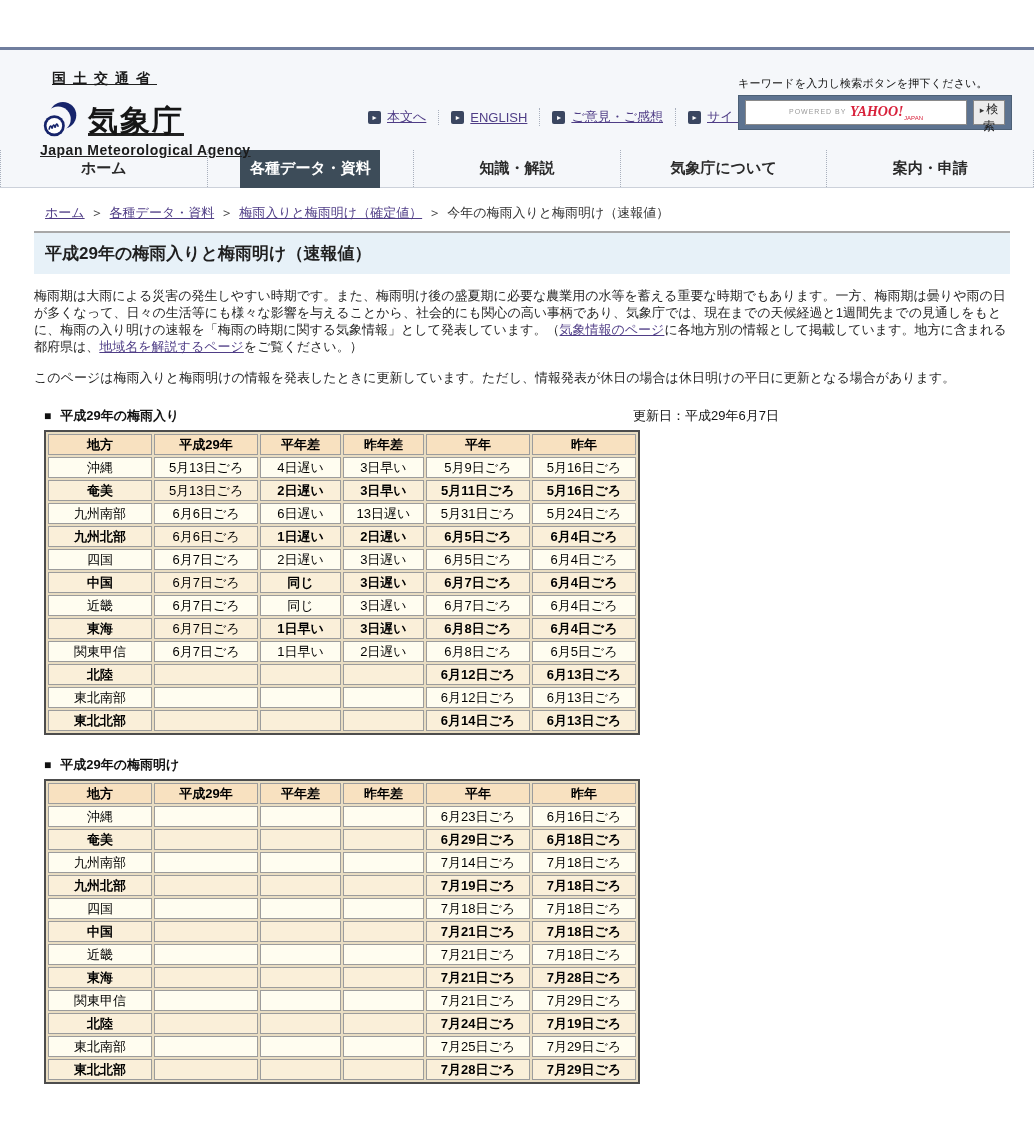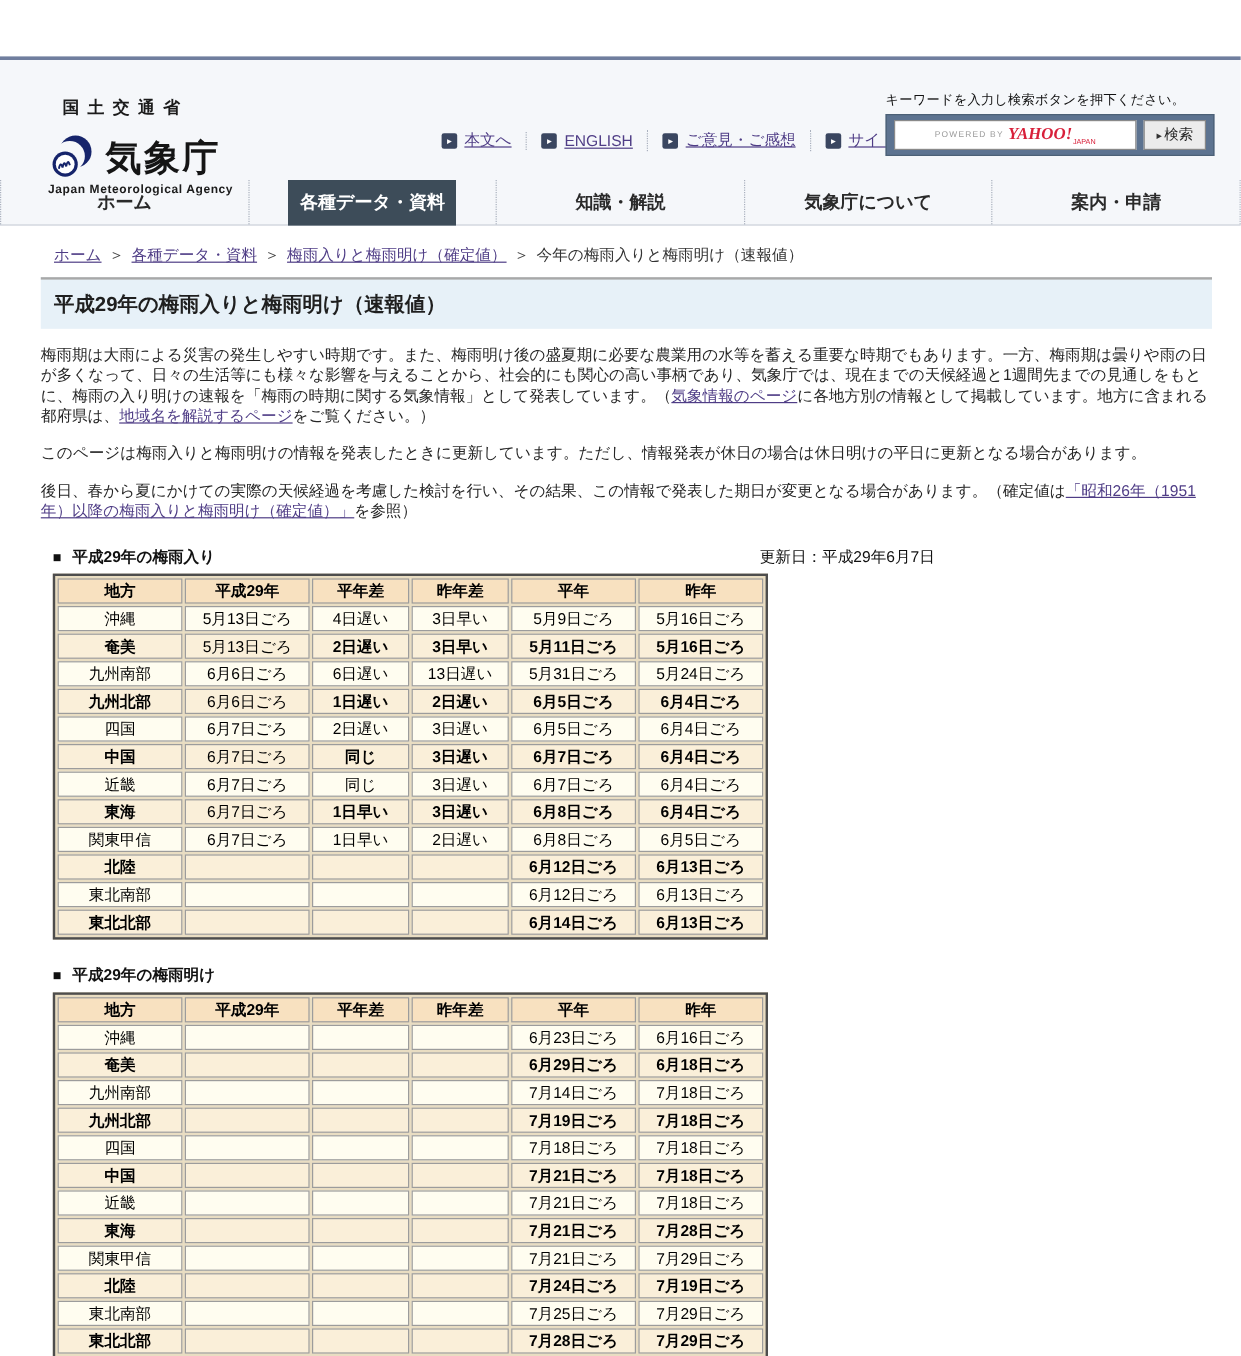--- a/index.html
+++ b/index.html
@@ -10,44 +10,44 @@
     font-size:13px;
   }
   a { color:#4f3d86; text-decoration:underline; cursor:pointer; }
 
   
   .top-space { height:47px; background:#fff; }
   .top-rule  { height:3px; background:#707e9e; }
 
   
   .site-header { position:relative; height:100px; background:#f5f7fa; }
-  .logo-block { position:absolute; left:40px; top:31px; }
+  .logo-block { position:absolute; left:40px; top:20px;text-decoration:underline; }
   .ministry { font-size:14px; font-weight:bold; letter-spacing:7px; color:#1b1b1b; margin-left:12px; }
   .logo-row { display:flex; align-items:flex-end; margin-top:12px; }
   .logo-mark { width:42px; height:42px; }
   .agency { font-size:30px; font-weight:bold; color:#151515; letter-spacing:2px; margin-left:6px; }
-  .agency-en { font-size:10px; font-weight:bold; color:#1b1b1b; letter-spacing:.5px; margin-top:0px; }
+  .agency-en { font-size:14px; font-weight:bold; color:#1b1b1b; letter-spacing:.5px; margin-top:0px; }
 
   .util-links { position:absolute; left:356px; top:58px; display:flex; align-items:center; }
   .util-item { display:flex; align-items:center; padding:0 12px; border-left:1px dotted #a9b0bd; }
   .util-item:first-child { border-left:none; }
   .sq-icon { display:inline-block; width:13px; height:13px; background:#3a4660; color:#fff;
              font-size:8px; line-height:13px; text-align:center; border-radius:2px; margin-right:6px; }
   .util-item a { font-size:13px; }
 
   .search-area { position:absolute; right:22px; top:26px; width:274px; }
   .search-caption { font-size:11px; color:#111; margin-bottom:4px; letter-spacing:.2px; }
   .search-frame { background:#5d7390; border:1px solid #4c6076; padding:5px 6px; display:flex; align-items:center; height:35px; }
   .search-input-wrap { position:relative; flex:1; height:25px; }
   .search-input { width:100%; height:25px; border:1px solid #8a8a8a; background:#fff; font-size:12px; padding:0 4px; }
   .yahoo-wm { position:absolute; left:0; right:0; top:4px; text-align:center; pointer-events:none; white-space:nowrap; }
   .wm-pb { font-size:7px; color:#9a9a9a; letter-spacing:1px; vertical-align:2px; }
   .wm-yh { font-size:14px; font-weight:bold; font-style:italic; color:#d8203a; font-family:"Liberation Serif","DejaVu Serif",serif; }
   .wm-jp { font-size:6px; color:#d8203a; vertical-align:-4px; margin-left:-3px; }
-  .search-btn { margin-left:6px; width:52px; height:25px; background:#ececec; border:1px solid #888;
+  .search-btn { margin-left:6px; width:32px; height:25px; background:#ececec; border:1px solid #888;
                 font-size:12px; color:#222; cursor:pointer; font-family:inherit; }
   .search-btn .arr { font-size:9px; margin-right:2px; color:#333; }
 
   
   .main-nav { display:flex; height:38px; background:#f5f7fa; border-bottom:1px solid #ccd1da; }
   .nav-item { flex:1; display:flex; align-items:center; justify-content:center;
               border-left:1px dotted #a9b0bd; font-size:15px; font-weight:bold; color:#2a2a2a; cursor:pointer; }
   .nav-item:last-child { border-right:1px dotted #a9b0bd; }
   .nav-item.active { padding:0; }
   .nav-item.active .nav-label { display:flex; align-items:center; justify-content:center;
@@ -163,21 +163,20 @@
   <div class="breadcrumb">
     <a>ホーム</a><span class="sep">＞</span><a>各種データ・資料</a><span class="sep">＞</span><a>梅雨入りと梅雨明け（確定値）</a><span class="sep">＞</span><span>今年の梅雨入りと梅雨明け（速報値）</span>
   </div>
 
   <h1 class="page-title">平成29年の梅雨入りと梅雨明け（速報値）</h1>
 
   <p class="para"><span>梅雨期は大雨による災害の発生しやすい時期です。また、梅雨明け後の盛夏期に必要な農業用の水等を蓄える重要な時期でもあります。一方、梅雨期は曇りや雨の日が多くなって、日々の生活等にも様々な影響を与えることから、社会的にも関心の高い事柄であり、気象庁では、現在までの天候経過と1週間先までの見通しをもとに、梅雨の入り明けの速報を「梅雨の時期に関する気象情報」として発表しています。（</span><a>気象情報のページ</a><span>に各地方別の情報として掲載しています。地方に含まれる都府県は、</span><a>地域名を解説するページ</a><span>をご覧ください。）</span></p>
 
   <p class="para">このページは梅雨入りと梅雨明けの情報を発表したときに更新しています。ただし、情報発表が休日の場合は休日明けの平日に更新となる場合があります。</p>
 
-  <p class="para"><span>後日、春から夏にかけての実際の天候経過を考慮した検討を行い、その結果、この情報で発表した期日が変更となる場合があります。（確定値は</span><a>「昭和26年（1951年）以降の梅雨入りと梅雨明け（確定値）」</a><span>を参照）</span></p>
 
   <div class="sec-head">
     <span class="sec-title"><span class="bullet">■</span><span>平成29年の梅雨入り</span></span>
     <span class="sec-update">更新日：平成29年6月7日</span>
   </div>
 
   <table class="jma-table">
     <colgroup>
         <col style="width:18%">
         <col style="width:18%">

